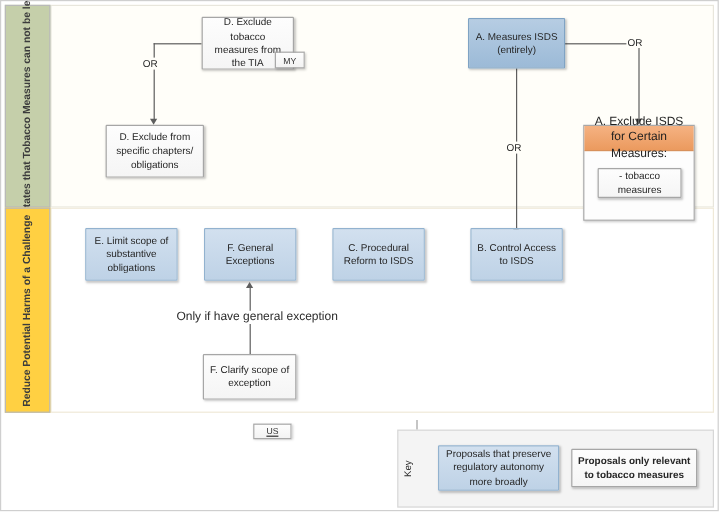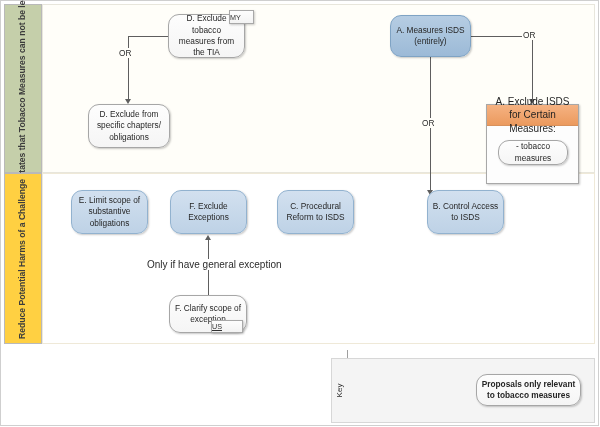--- a/index.html
+++ b/index.html
@@ -90,21 +90,21 @@
     box-sizing: border-box;
     display: flex;
     align-items: center;
     justify-content: center;
     text-align: center;
     font-size: 8.3px;
     line-height: 1.38;
     color: #262626;
     padding: 2px 4px;
     border: 1px solid #9a9a9a;
-    border-radius: 11px;
+    border-radius: 1px;
     box-shadow: 1px 1px 2px rgba(0,0,0,0.22);
   }
   .node-white {
     background: linear-gradient(180deg, #fdfdfd 0%, #f5f5f5 100%);
     border-color: #a6a6a6;
   }
   .node-blue {
     background: linear-gradient(180deg, #b6cde3 0%, #9cbad7 100%);
     border-color: #7fa3c4;
   }
@@ -112,25 +112,27 @@
     background: linear-gradient(180deg, #d2e0ef 0%, #bed2e6 100%);
     border-color: #92b2cf;
   }
 
   
   .tag {
     position: absolute;
     box-sizing: border-box;
     display: flex;
     align-items: center;
+    justify-content: center;
     font-size: 7.2px;
     color: #303030;
     background: linear-gradient(180deg, #fdfdfd 0%, #f3f3f3 100%);
     border: 1px solid #a8a8a8;
     box-shadow: 1px 1px 2px rgba(0,0,0,0.2);
+    margin-top: 33px;
   }
 
   
   .group-orange {
     position: absolute;
     box-sizing: border-box;
     background: #fdfdfd;
     border: 1px solid #a8a8a8;
     box-shadow: 1px 1px 2px rgba(0,0,0,0.22);
   }
@@ -291,45 +293,48 @@
     <div class="node node-white" style="left:11px; top:35px; width:70px; height:25px;">
       <span>- tobacco measures</span>
     </div>
   </div>
 
   <div class="node node-blue-light" style="left:71px; top:190px; width:77px; height:44px;">
     <span>E. Limit scope of substantive obligations</span>
   </div>
 
   <div class="node node-blue-light" style="left:170px; top:190px; width:77px; height:44px;">
-    <span>F. Exclude Exceptions</span>
+    <span>F. General Exceptions</span>
   </div>
 
   <div class="node node-blue-light" style="left:277px; top:190px; width:77px; height:44px;">
     <span>C. Procedural Reform to ISDS</span>
   </div>
 
-  <div class="node node-blue-light" style="left:392px; top:190px; width:77px; height:44px;margin-left:35px;">
+  <div class="node node-blue-light" style="left:392px; top:190px; width:77px; height:44px;">
     <span>B. Control Access to ISDS</span>
   </div>
 
   <div class="line line-v" style="left:208px; top:240px; height:56px;"></div>
   <div class="arrow-up" style="left:204.5px; top:235px;"></div>
   <div class="edge-label" style="left:145px; top:259px;">Only if have general exception</div>
 
   <div class="node node-white" style="left:169px; top:295px; width:78px; height:38px;">
     <span>F. Clarify scope of exception</span>
   </div>
   <div class="tag" style="left:211px; top:320px; width:32px; height:13px;text-decoration:underline;">
     <span>US</span>
   </div>
 
   <div class="key-divider-v"></div>
   <div class="key-divider-h"></div>
   <div class="key-wrap"></div>
   <div class="key-label">
     <span>Key</span>
   </div>
+  <div class="node node-blue-light" style="left:365px; top:371px; width:101px; height:38px;">
+    <span>Proposals that preserve regulatory autonomy more broadly</span>
+  </div>
   <div class="node node-white" style="left:476px; top:374px; width:105px; height:32px;font-weight:bold;">
     <span>Proposals only relevant to tobacco measures</span>
   </div>
 
 </div>
 
 </body></html>

